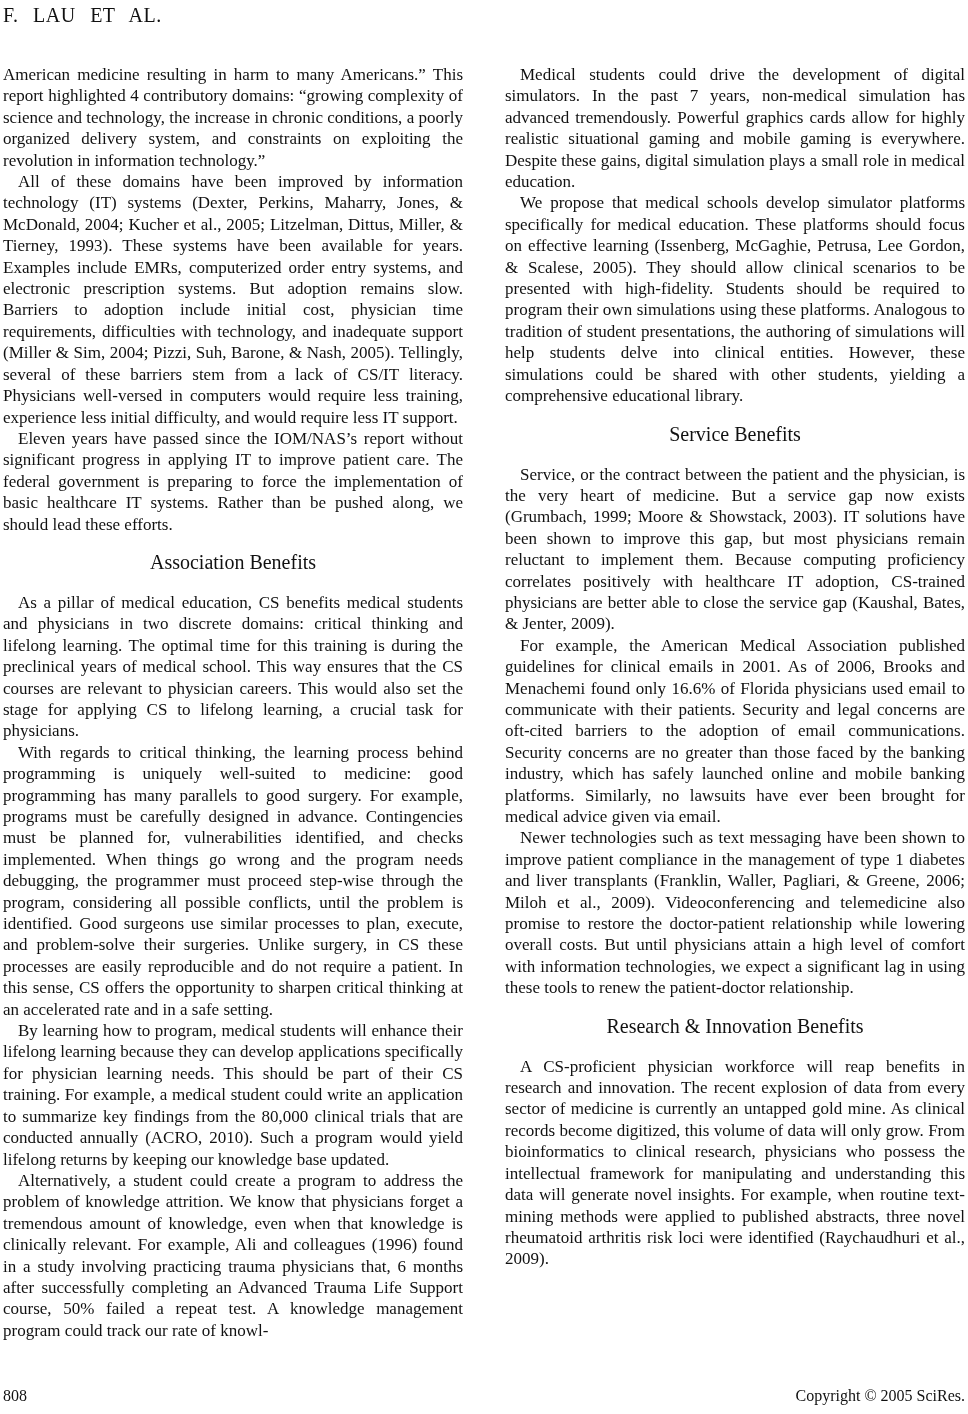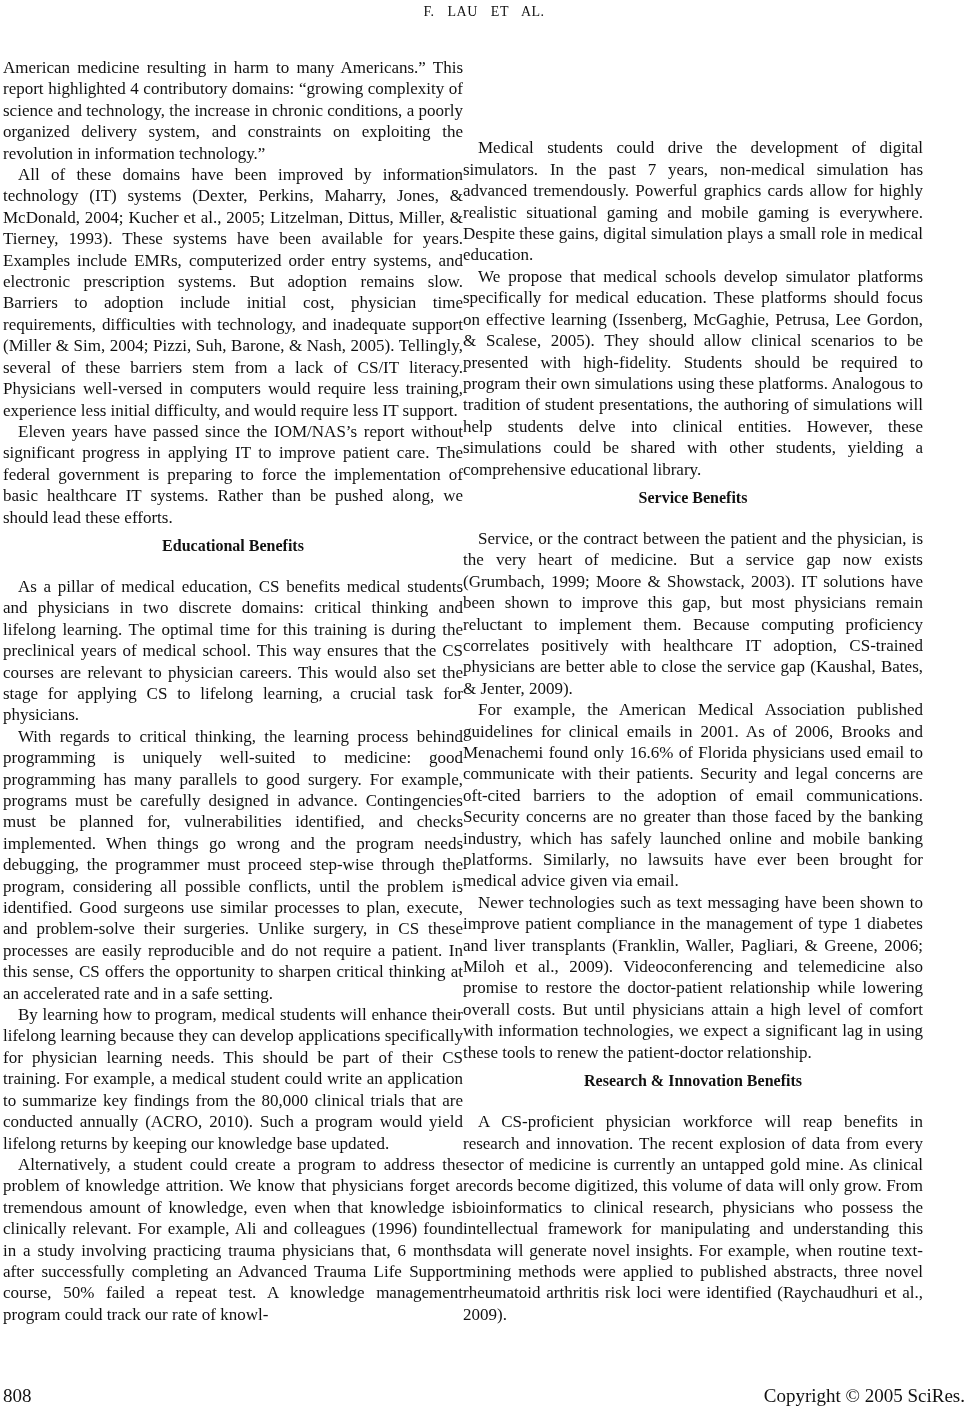--- a/index.html
+++ b/index.html
@@ -13,78 +13,77 @@
     height: 1414px;
     margin: 0 auto;
     background: #ffffff;
     color: #111111;
     font-family: "Liberation Serif", "DejaVu Serif", serif;
     box-sizing: border-box;
     padding: 4px 3px 0 3px;
     overflow: hidden;
   }
   .running-head {
-    text-align: center;
-    font-size: 14px;
+    font-size: 20px;
     letter-spacing: 0.5px;
     word-spacing: 9px;
     margin-bottom: 37px;
   }
   .columns {
     display: flex;
-    align-items: flex-end;
+    gap: 42px;
   }
   .col {
     width: 460px;
     font-size: 17px;
     line-height: 21.4px;
     text-align: justify;
     text-justify: inter-word;
   }
   .col p {
     margin: 0;
     padding: 0;
     text-indent: 15px;
   }
   .col p.noindent {
     text-indent: 0;
   }
   .col h2 {
-    font-size: 16px;
+    font-size: 20px;
     line-height: 24px;
-    font-weight: bold;
+    font-weight: normal;
     text-align: center;
     text-indent: 0;
-    margin: 6px 0 18px 0;
+    margin: 15px 0 18px 0;
   }
   .page-footer {
     position: absolute;
     left: 3px;
     right: 3px;
     bottom: 8px;
     display: flex;
     justify-content: space-between;
-    font-size: 19px;
+    font-size: 16px;
     line-height: 20px;
   }
 </style>
 </head>
 <body>
 
 <div class="page">
 
   <div class="running-head">F. LAU  ET  AL.</div>
 
   <div class="columns">
 
     <div class="col">
       <p class="noindent">American medicine resulting in harm to many Americans.” This report highlighted 4 contributory domains: “growing complexity of science and technology, the increase in chronic conditions, a poorly organized delivery system, and constraints on exploiting the revolution in information technology.”</p>
       <p>All of these domains have been improved by information technology (IT) systems (Dexter, Perkins, Maharry, Jones, &amp; McDonald, 2004; Kucher et al., 2005; Litzelman, Dittus, Miller, &amp; Tierney, 1993). These systems have been available for years. Examples include EMRs, computerized order entry systems, and electronic prescription systems. But adoption remains slow. Barriers to adoption include initial cost, physician time requirements, difficulties with technology, and inadequate support (Miller &amp; Sim, 2004; Pizzi, Suh, Barone, &amp; Nash, 2005). Tellingly, several of these barriers stem from a lack of CS/IT literacy. Physicians well-versed in computers would require less training, experience less initial difficulty, and would require less IT support.</p>
       <p>Eleven years have passed since the IOM/NAS’s report without significant progress in applying IT to improve patient care. The federal government is preparing to force the implementation of basic healthcare IT systems. Rather than be pushed along, we should lead these efforts.</p>
-      <h2>Educational Benefits</h2>
+      <h2>Association Benefits</h2>
       <p>As a pillar of medical education, CS benefits medical students and physicians in two discrete domains: critical thinking and lifelong learning. The optimal time for this training is during the preclinical years of medical school. This way ensures that the CS courses are relevant to physician careers. This would also set the stage for applying CS to lifelong learning, a crucial task for physicians.</p>
       <p>With regards to critical thinking, the learning process behind programming is uniquely well-suited to medicine: good programming has many parallels to good surgery. For example, programs must be carefully designed in advance. Contingencies must be planned for, vulnerabilities identified, and checks implemented. When things go wrong and the program needs debugging, the programmer must proceed step-wise through the program, considering all possible conflicts, until the problem is identified. Good surgeons use similar processes to plan, execute, and problem-solve their surgeries. Unlike surgery, in CS these processes are easily reproducible and do not require a patient. In this sense, CS offers the opportunity to sharpen critical thinking at an accelerated rate and in a safe setting.</p>
       <p>By learning how to program, medical students will enhance their lifelong learning because they can develop applications specifically for physician learning needs. This should be part of their CS training. For example, a medical student could write an application to summarize key findings from the 80,000 clinical trials that are conducted annually (ACRO, 2010). Such a program would yield lifelong returns by keeping our knowledge base updated.</p>
       <p>Alternatively, a student could create a program to address the problem of knowledge attrition. We know that physicians forget a tremendous amount of knowledge, even when that knowledge is clinically relevant. For example, Ali and colleagues (1996) found in a study involving practicing trauma physicians that, 6 months after successfully completing an Advanced Trauma Life Support course, 50% failed a repeat test. A knowledge management program could track our rate of knowl-</p>
     </div>
 
     <div class="col">
       <p>Medical students could drive the development of digital simulators. In the past 7 years, non-medical simulation has advanced tremendously. Powerful graphics cards allow for highly realistic situational gaming and mobile gaming is everywhere. Despite these gains, digital simulation plays a small role in medical education.</p>
       <p>We propose that medical schools develop simulator platforms specifically for medical education. These platforms should focus on effective learning (Issenberg, McGaghie, Petrusa, Lee Gordon, &amp; Scalese, 2005). They should allow clinical scenarios to be presented with high-fidelity. Students should be required to program their own simulations using these platforms. Analogous to tradition of student presentations, the authoring of simulations will help students delve into clinical entities. However, these simulations could be shared with other students, yielding a comprehensive educational library.</p>
       <h2>Service Benefits</h2>

